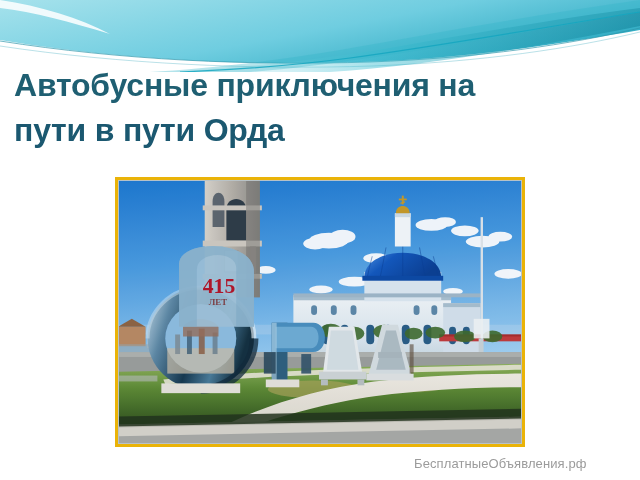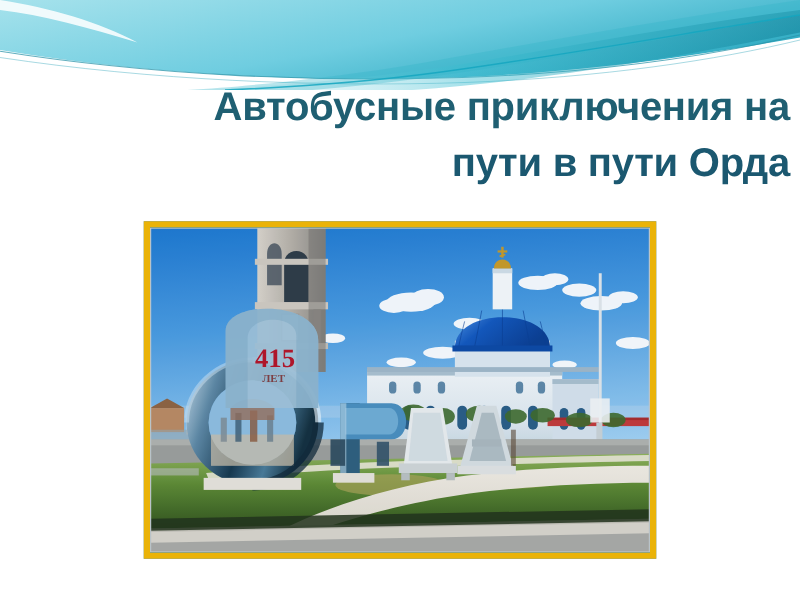--- a/index.html
+++ b/index.html
@@ -31,24 +31,24 @@
   }
   #wave-band svg {
     display: block;
     width: 640px;
     height: 72px;
   }
 
   
   #title-block {
     position: absolute;
-    left: 28px;
+    left: 14px;
     top: 63px;
     width: 604px;
-    text-align: right;
+    text-align: left;
   }
   .title-line {
     display: block;
     font-family: "Liberation Sans", sans-serif;
     font-weight: bold;
     font-size: 32px;
     line-height: 45px;
     letter-spacing: -0.2px;
     color: #1f5f72;
     white-space: nowrap;
@@ -57,21 +57,21 @@
     color: #1b5870;
   }
 
   
   #photo-frame {
     position: absolute;
     left: 115px;
     top: 177px;
     width: 410px;
     height: 270px;
-    border: 5px solid #eab308;
+    border: 3px solid #eab308;
     box-sizing: border-box;
     overflow: hidden;
     background: #2d8ad6;
   }
   #photo-frame svg {
     display: block;
     width: 100%;
     height: 100%;
   }
 
@@ -401,14 +401,15 @@
 
         <rect x="296" y="168" width="4" height="30" fill="#5c4a36" opacity="0.6"></rect>
 
         <rect x="0" y="0" width="410" height="270" fill="#1b4a7a" opacity="0.03"></rect>
       </g>
 
       <rect x="0.5" y="0.5" width="409" height="269" fill="none" stroke="#b9c3c8" stroke-width="1"></rect>
     </svg>
   </div>
 
+  <div id="watermark">БесплатныеОбъявления.рф</div>
 
 </div>
 
 </body></html>

